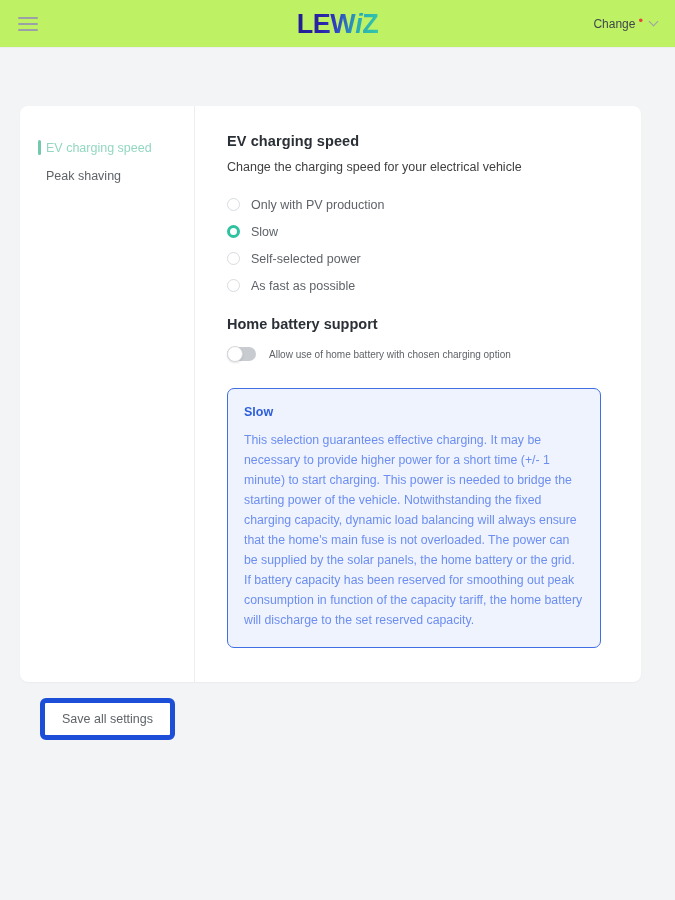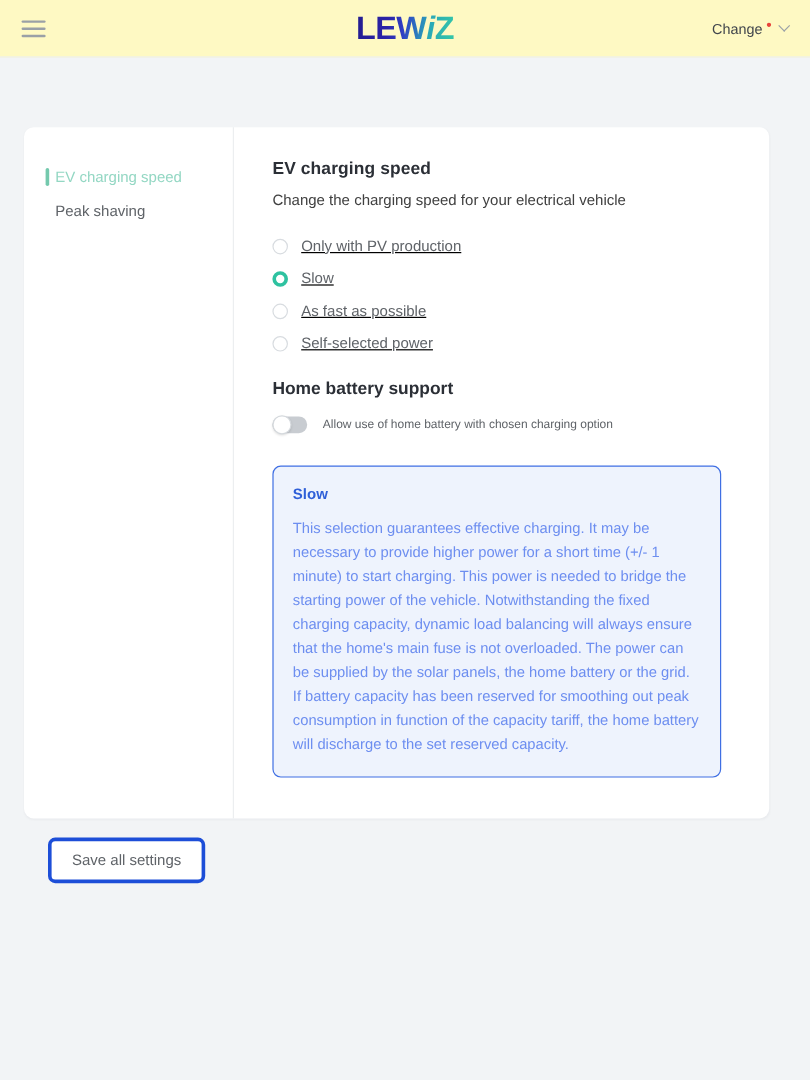--- a/index.html
+++ b/index.html
@@ -12,21 +12,21 @@
   body {
     background: #f2f4f6;
     font-family: "Liberation Sans", sans-serif;
     -webkit-font-smoothing: antialiased;
     overflow: hidden;
   }
 
   
   .header {
     height: 48px;
-    background: #fef9c3;
+    background: #bef264;
     display: flex;
     align-items: center;
     padding: 0 18px;
     position: relative;
     border-bottom: 1px solid #eceef0;
   }
 
   .hamburger {
     width: 20px;
     height: 16px;
@@ -139,25 +139,24 @@
   .section-sub {
     margin-top: 11px;
     font-size: 12.5px;
     color: #404040;
   }
 
   
   .radio-group { margin-top: 17px; }
   .radio-row {
     display: flex;
-    align-items: flex-end;
+    align-items: center;
     gap: 11px;
     padding: 6.5px 0;
     cursor: pointer;
-    text-decoration: underline;
   }
   .radio {
     width: 13px; height: 13px;
     border-radius: 50%;
     border: 1.4px solid #d8dce0;
     background: #fff;
     flex: 0 0 13px;
     position: relative;
   }
   .radio.checked {
@@ -216,21 +215,21 @@
     font-size: 12.3px;
     line-height: 1.63;
     color: #6d8ef0;
   }
 
   
   .save-btn {
     margin: 16px 0 0 20px;
     display: inline-block;
     background: #ffffff;
-    border: 3px solid #1d4ed8;
+    border: 5px solid #1d4ed8;
     border-radius: 6px;
     padding: 9px 17px;
     font-size: 12.5px;
     color: #5f6368;
     font-family: "Liberation Sans", sans-serif;
     cursor: pointer;
   }
 </style>
 </head>
 <body>
@@ -278,26 +277,26 @@
           <span class="radio-label">Only with PV production</span>
         </div>
 
         <div class="radio-row">
           <span class="radio checked"></span>
           <span class="radio-label">Slow</span>
         </div>
 
         <div class="radio-row">
           <span class="radio"></span>
-          <span class="radio-label">As fast as possible</span>
+          <span class="radio-label">Self-selected power</span>
         </div>
 
         <div class="radio-row">
           <span class="radio"></span>
-          <span class="radio-label">Self-selected power</span>
+          <span class="radio-label">As fast as possible</span>
         </div>
 
       </div>
 
       <div class="sub-title">Home battery support</div>
 
       <div class="toggle-row">
         <span class="toggle">
           <span class="toggle-knob"></span>
         </span>

